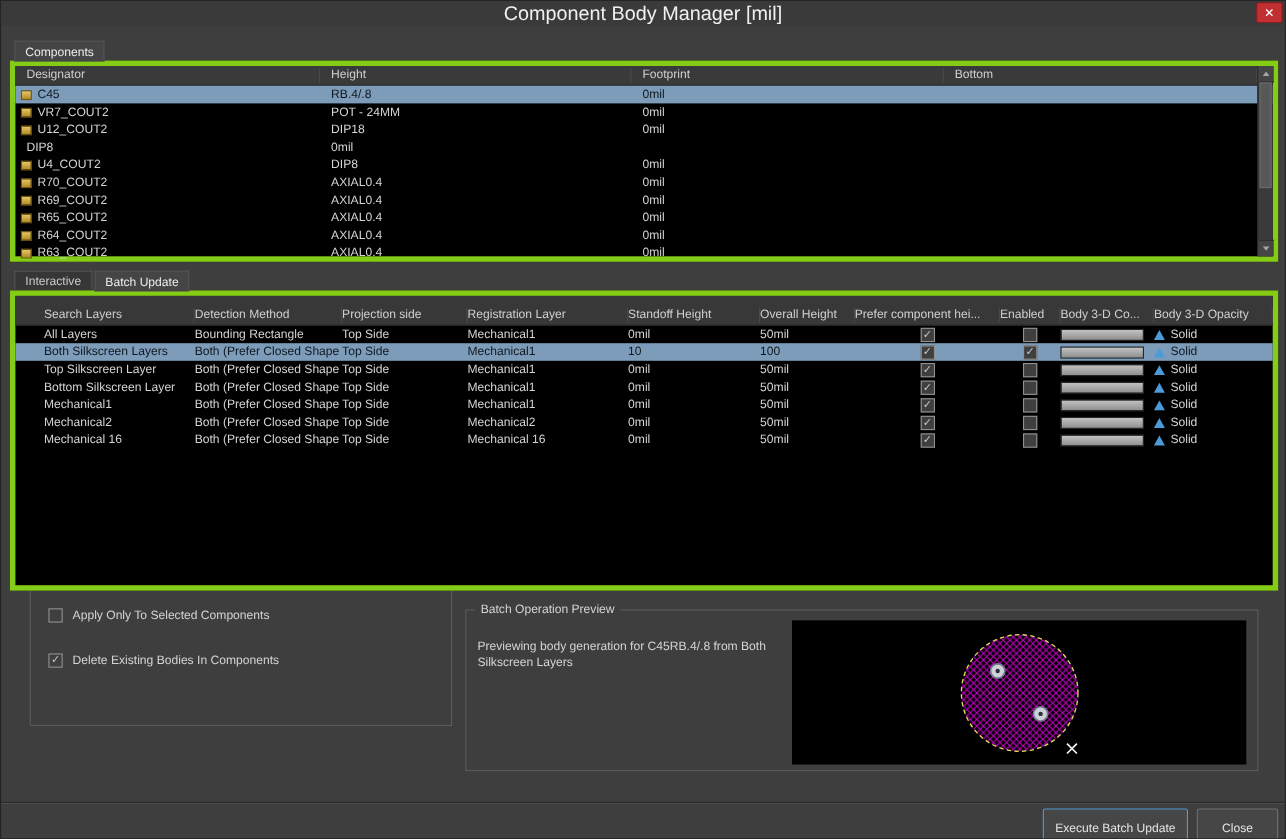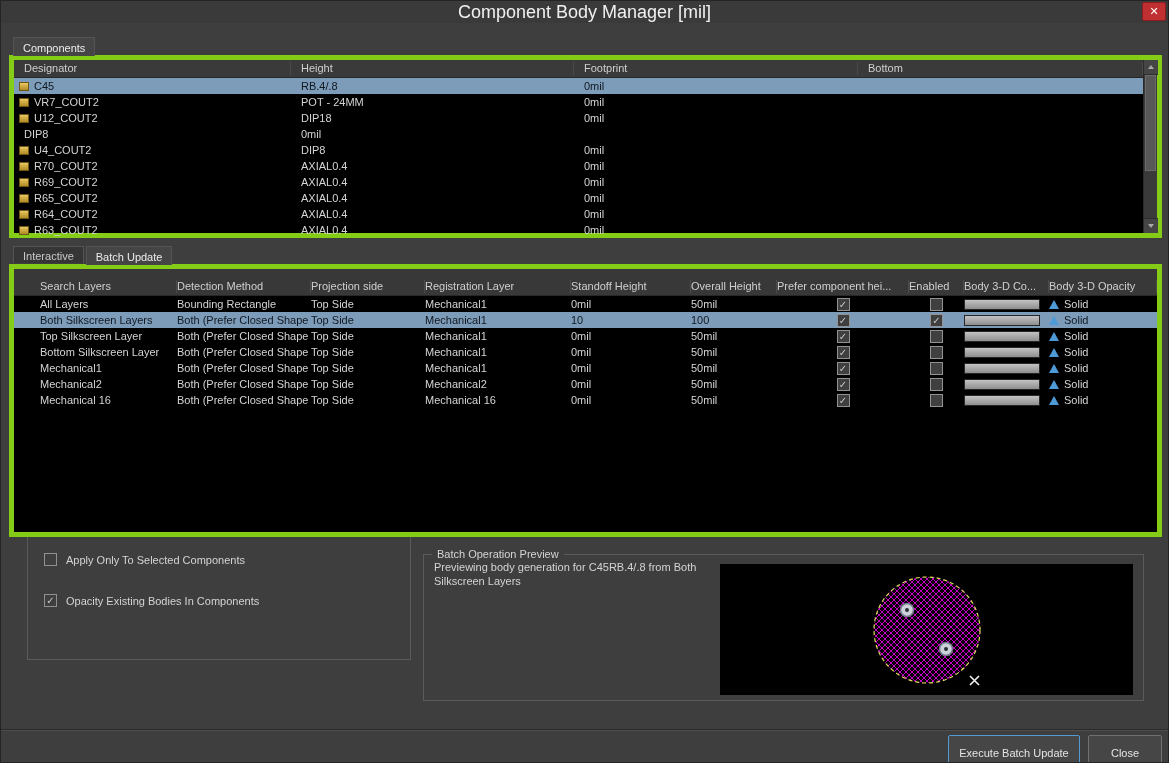--- a/index.html
+++ b/index.html
@@ -58,21 +58,21 @@
   .cb{width:13px;height:13px;background:#3f3f3f;border:1px solid #919191;position:relative;display:inline-block;box-sizing:border-box;cursor:pointer;flex:0 0 auto}
   .cb.checked::after{content:"\2713";position:absolute;left:0;top:0;width:100%;text-align:center;font-size:10px;color:#c9c9c9;line-height:11px}
 
   
   .group{position:absolute;border:1px solid #5a5a5a;box-sizing:border-box}
   .group-label{position:absolute;top:-8px;left:8px;background:#3e3e3e;padding:0 5px;color:#d4d4d4;line-height:14px}
   .options-group{top:527px;left:26px;width:384px;height:132px}
   .preview-group{top:553px;left:422px;width:721px;height:147px}
   .opts{position:absolute;left:16px;top:24px;display:flex;flex-direction:column;gap:28px}
   .opt-row{display:flex;align-items:center;gap:9px}
-  .pv-text{position:absolute;left:10px;top:5px;width:280px;line-height:14px}
+  .pv-text{position:absolute;left:10px;top:26px;width:280px;line-height:14px}
   .pv-canvas{position:absolute;left:296px;top:9px;width:413px;height:131px;background:#000}
 
   
   .footer-sep{position:absolute;left:0;top:728px;width:100%;height:0;border-top:1px solid #2b2b2b;border-bottom:1px solid #4d4d4d}
   .btn{position:absolute;top:734px;height:36px;background:#464646;border:1px solid #707070;color:#e4e4e4;font-family:inherit;font-size:11px;border-radius:2px;cursor:pointer}
   .btn.primary{left:947px;width:132px;border-color:#539ad2}
   .btn.close{left:1087px;width:74px}
 </style>
 </head>
 <body>
@@ -375,21 +375,21 @@
 
   <div class="group options-group">
     <span class="group-label">Options</span>
     <div class="opts">
       <div class="opt-row">
           <span class="cb"></span>
           <span>Apply Only To Selected Components</span>
         </div>
         <div class="opt-row">
           <span class="cb checked"></span>
-          <span>Opacity Existing Bodies In Components</span>
+          <span>Delete Existing Bodies In Components</span>
         </div>
     </div>
   </div>
 
   <div class="group preview-group">
     <span class="group-label">Batch Operation Preview</span>
     <div class="pv-text">Previewing body generation for C45RB.4/.8 from Both Silkscreen Layers</div>
     <div class="pv-canvas">
       <svg width="413" height="131" viewBox="0 0 413 131">
         <defs>

